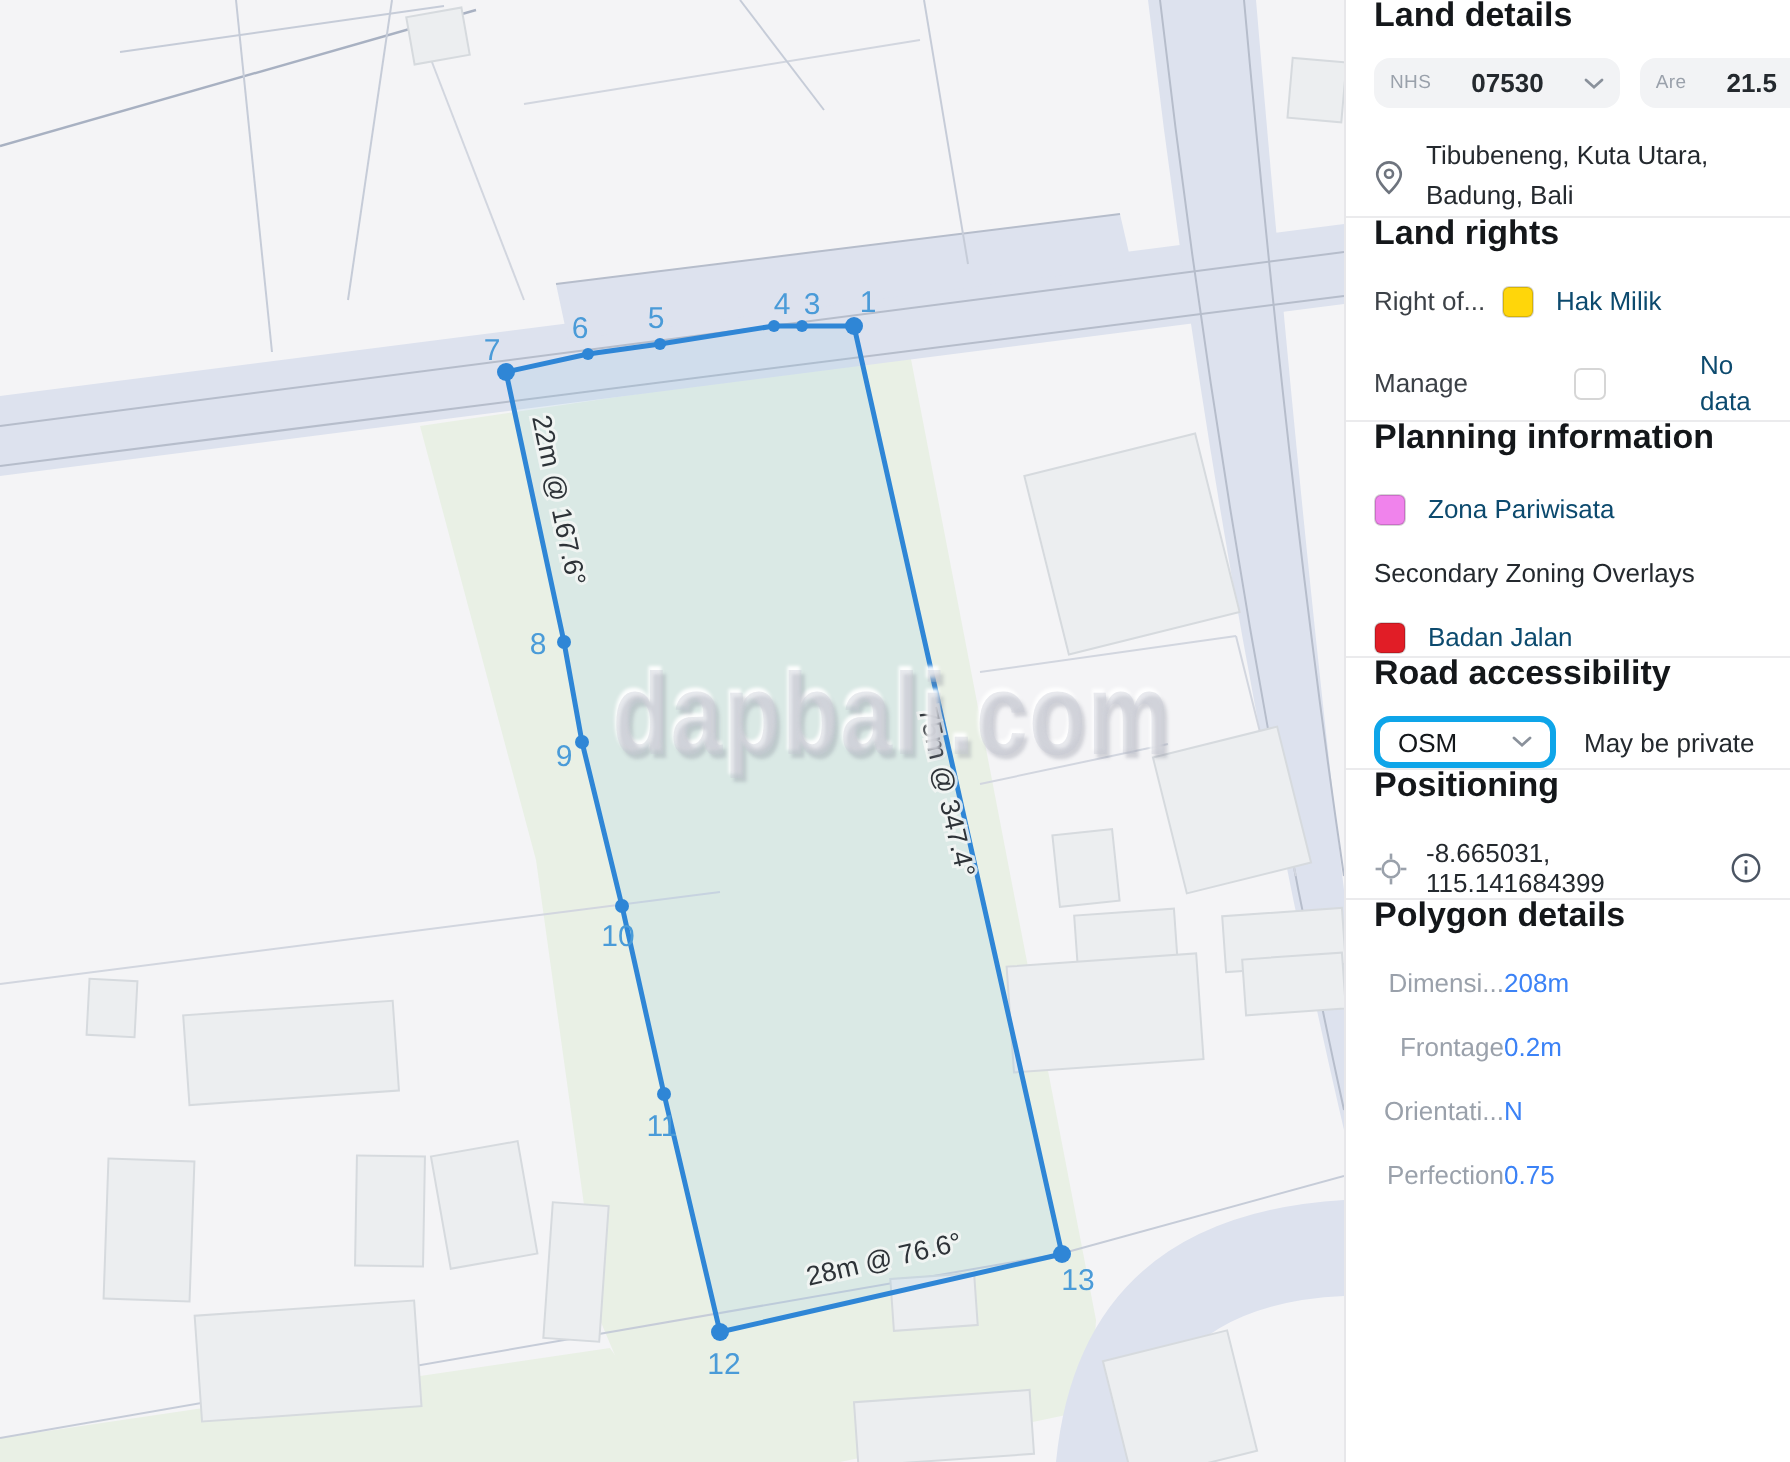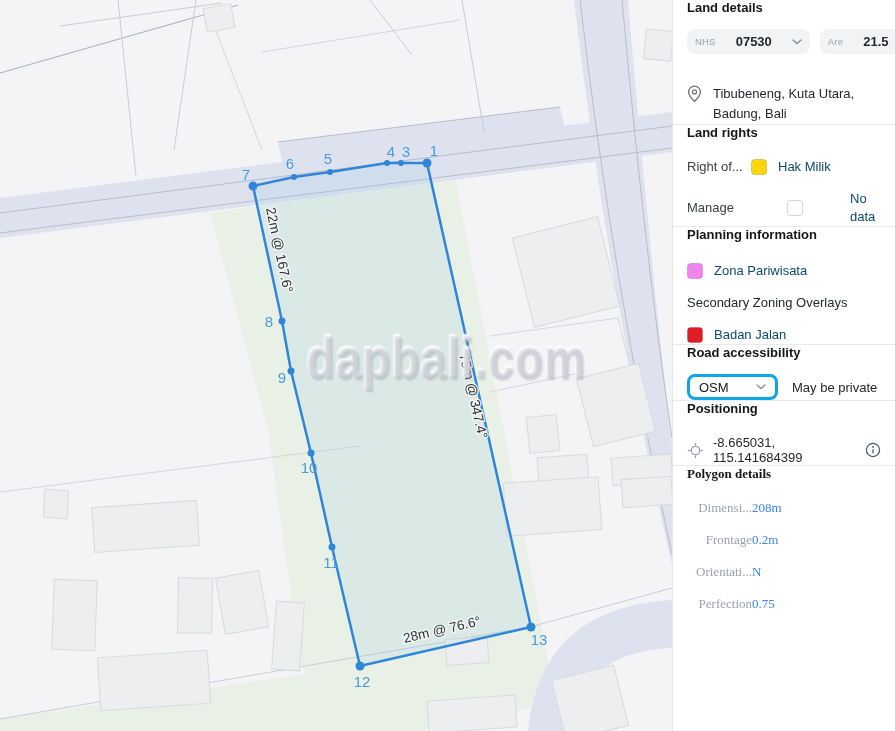--- a/index.html
+++ b/index.html
@@ -27,37 +27,37 @@
     transform:scaleX(0.8); transform-origin:center;
     color:rgba(196,200,209,0.38);
     text-shadow:2px 2px 2px rgba(125,130,145,0.30), -1px -2px 2px rgba(255,255,255,0.95);
     user-select:none; pointer-events:none;
   }
 
   
   .sidebar { width:223px; height:731px; background:#fff; border-left:1px solid #e7e7ea; font-size:13px; color:#24292e; overflow:hidden; }
   .sidebar section { padding:0 14px; }
   .sidebar section + section { border-top:1px solid #ebebed; }
-  .sidebar h3 { font-size:13px; font-weight:700; color:#14171a; line-height:15px; }
+  .sidebar h3 { font-size:17px; font-weight:700; color:#14171a; line-height:15px; }
 
   .sec-land      { padding-top:10px; padding-bottom:16px; }
   .sec-rights    { padding-top:14px; padding-bottom:17px; }
   .sec-planning  { padding-top:16px; padding-bottom:17px; }
   .sec-road      { padding-top:10px; padding-bottom:15px; }
   .sec-pos       { padding-top:14px; padding-bottom:20px; }
-  .sec-poly      { padding-top:12px;font-family:Liberation Serif, serif; }
+  .sec-poly      { padding-top:12px; }
 
   .pill-row { display:flex; gap:10px; margin-top:14px; }
   .pill { flex:1; display:flex; align-items:center; gap:20px; height:25px; padding:0 8px;
           background:#f2f3f5; border-radius:8px; cursor:pointer; }
   .pill-key { font-size:9.5px; color:#9aa1ab; letter-spacing:.2px; }
   .pill-val { font-size:13px; font-weight:600; color:#24292e; }
   .chev { margin-left:auto; flex:none; }
 
-  .loc-row { display:flex; gap:11px; margin-top:30px; }
+  .loc-row { display:flex; gap:11px; margin-top:14px;align-items:center; }
   .loc-row svg { flex:none; margin-top:1px; }
   .loc-text { line-height:20px; color:#24292e; width:160px; }
 
   .kv-row { display:flex; align-items:center; margin-top:18px; }
   .kv-row + .kv-row { margin-top:14px;gap:36px; }
   .kv-label { width:64px; color:#3c4147; line-height:18px; flex:none; }
   .swatch { flex:none; margin-right:11px; line-height:0; }
   .swatch rect { stroke:rgba(0,0,0,0.16); stroke-width:1; }
   .kv-value { color:#0c4a6e; line-height:18px; }
 

